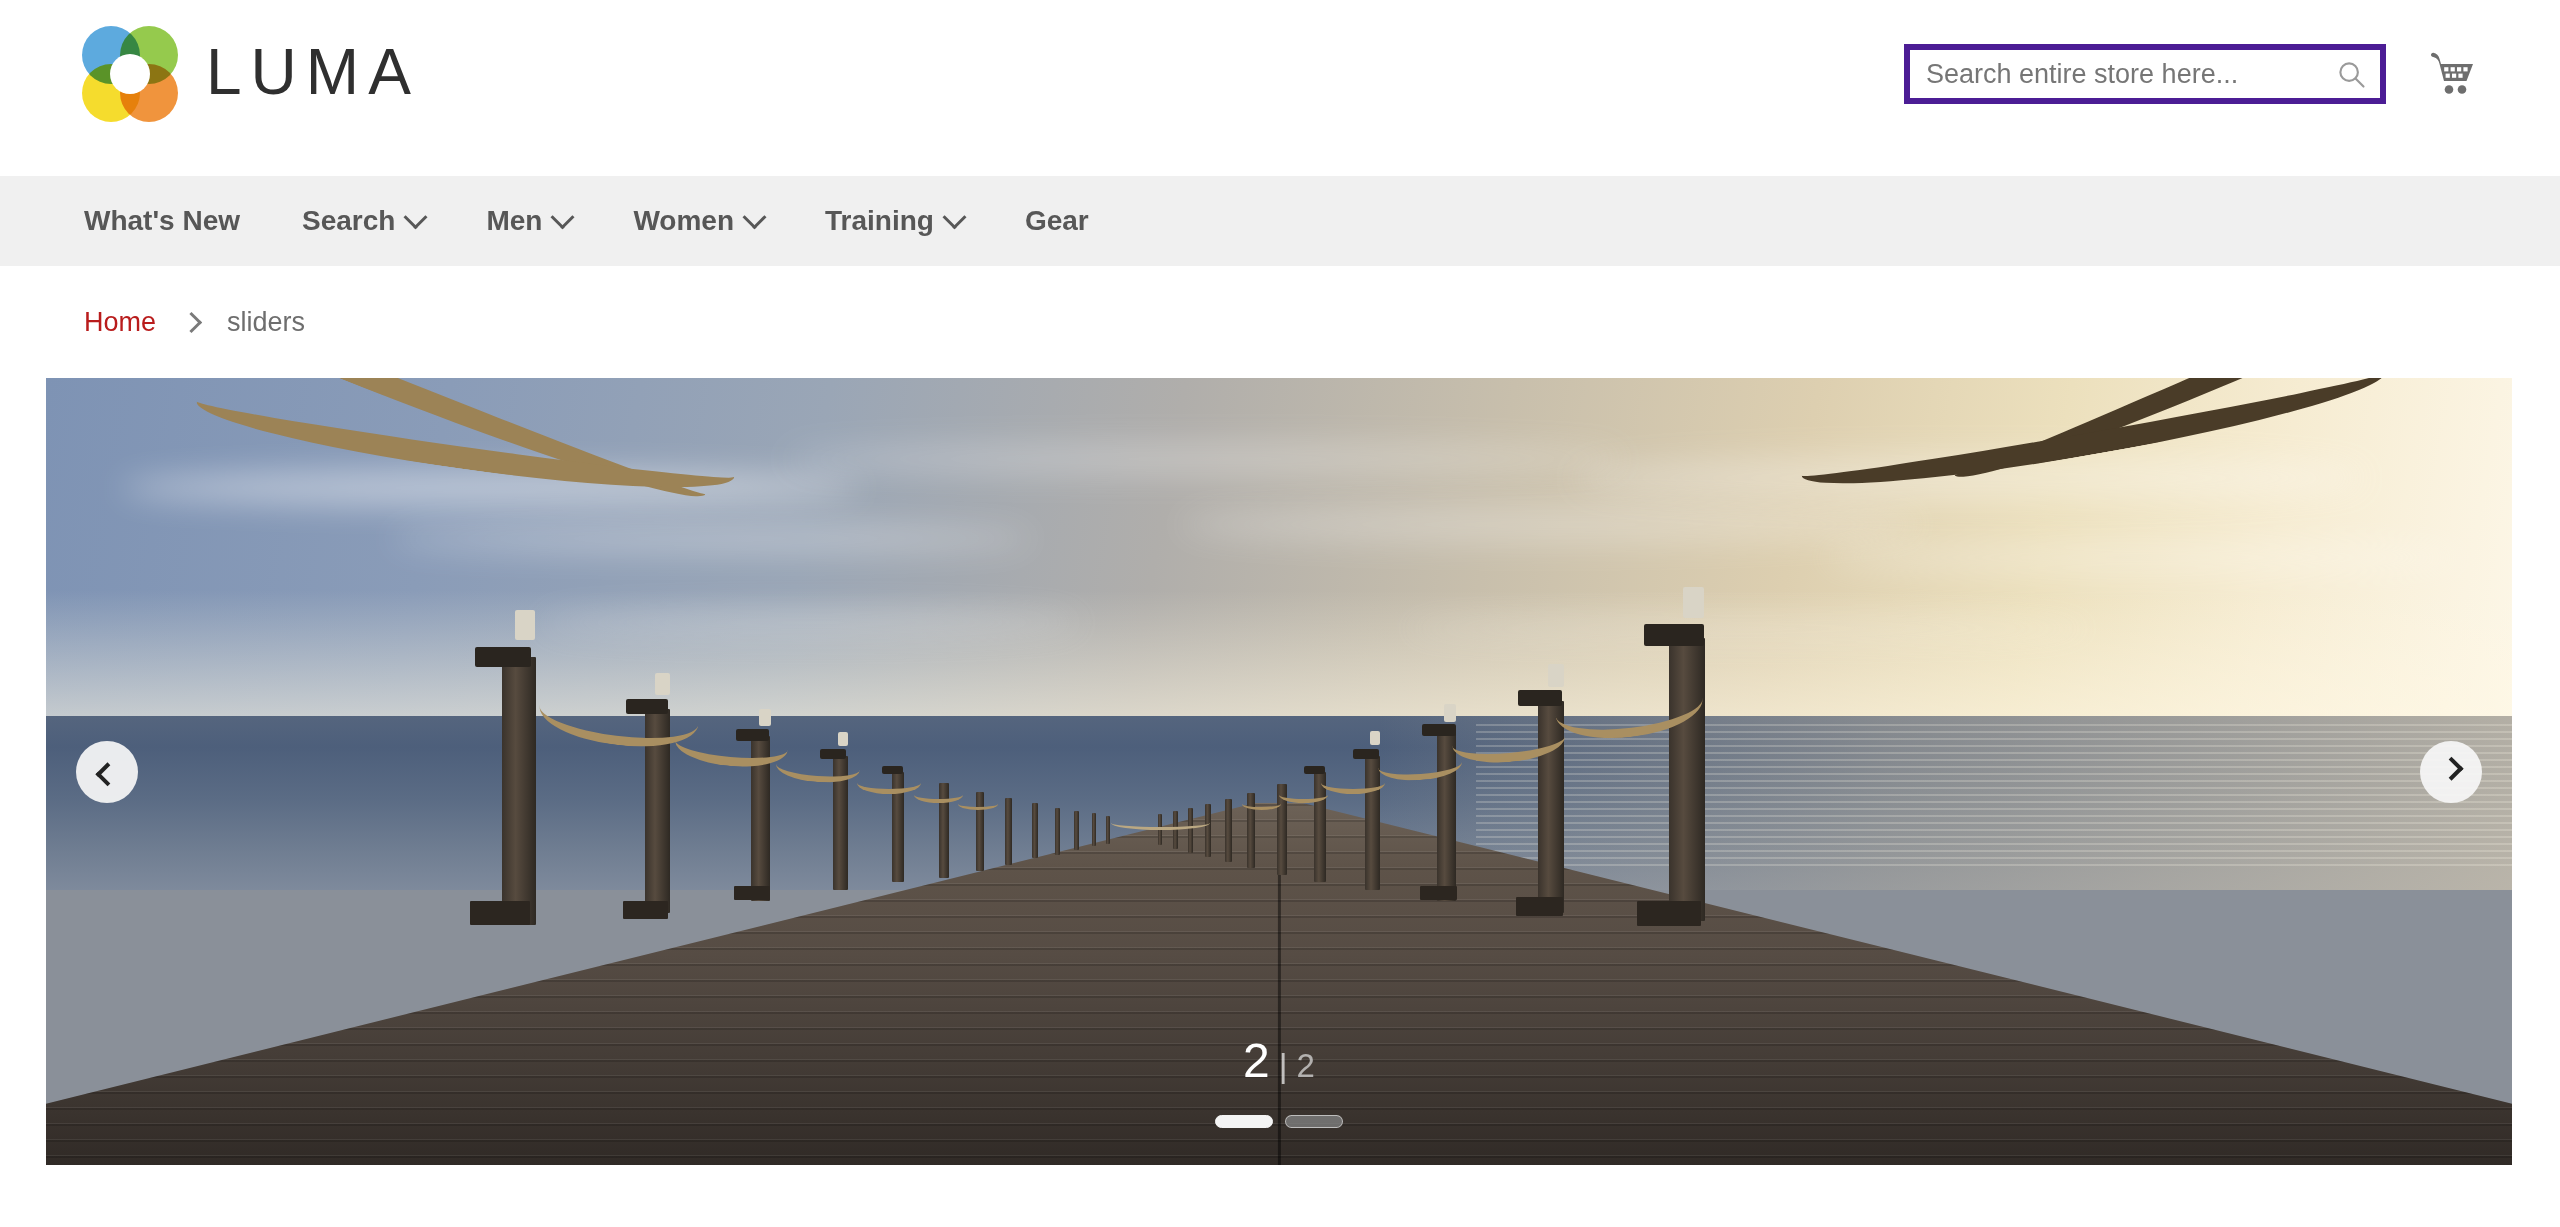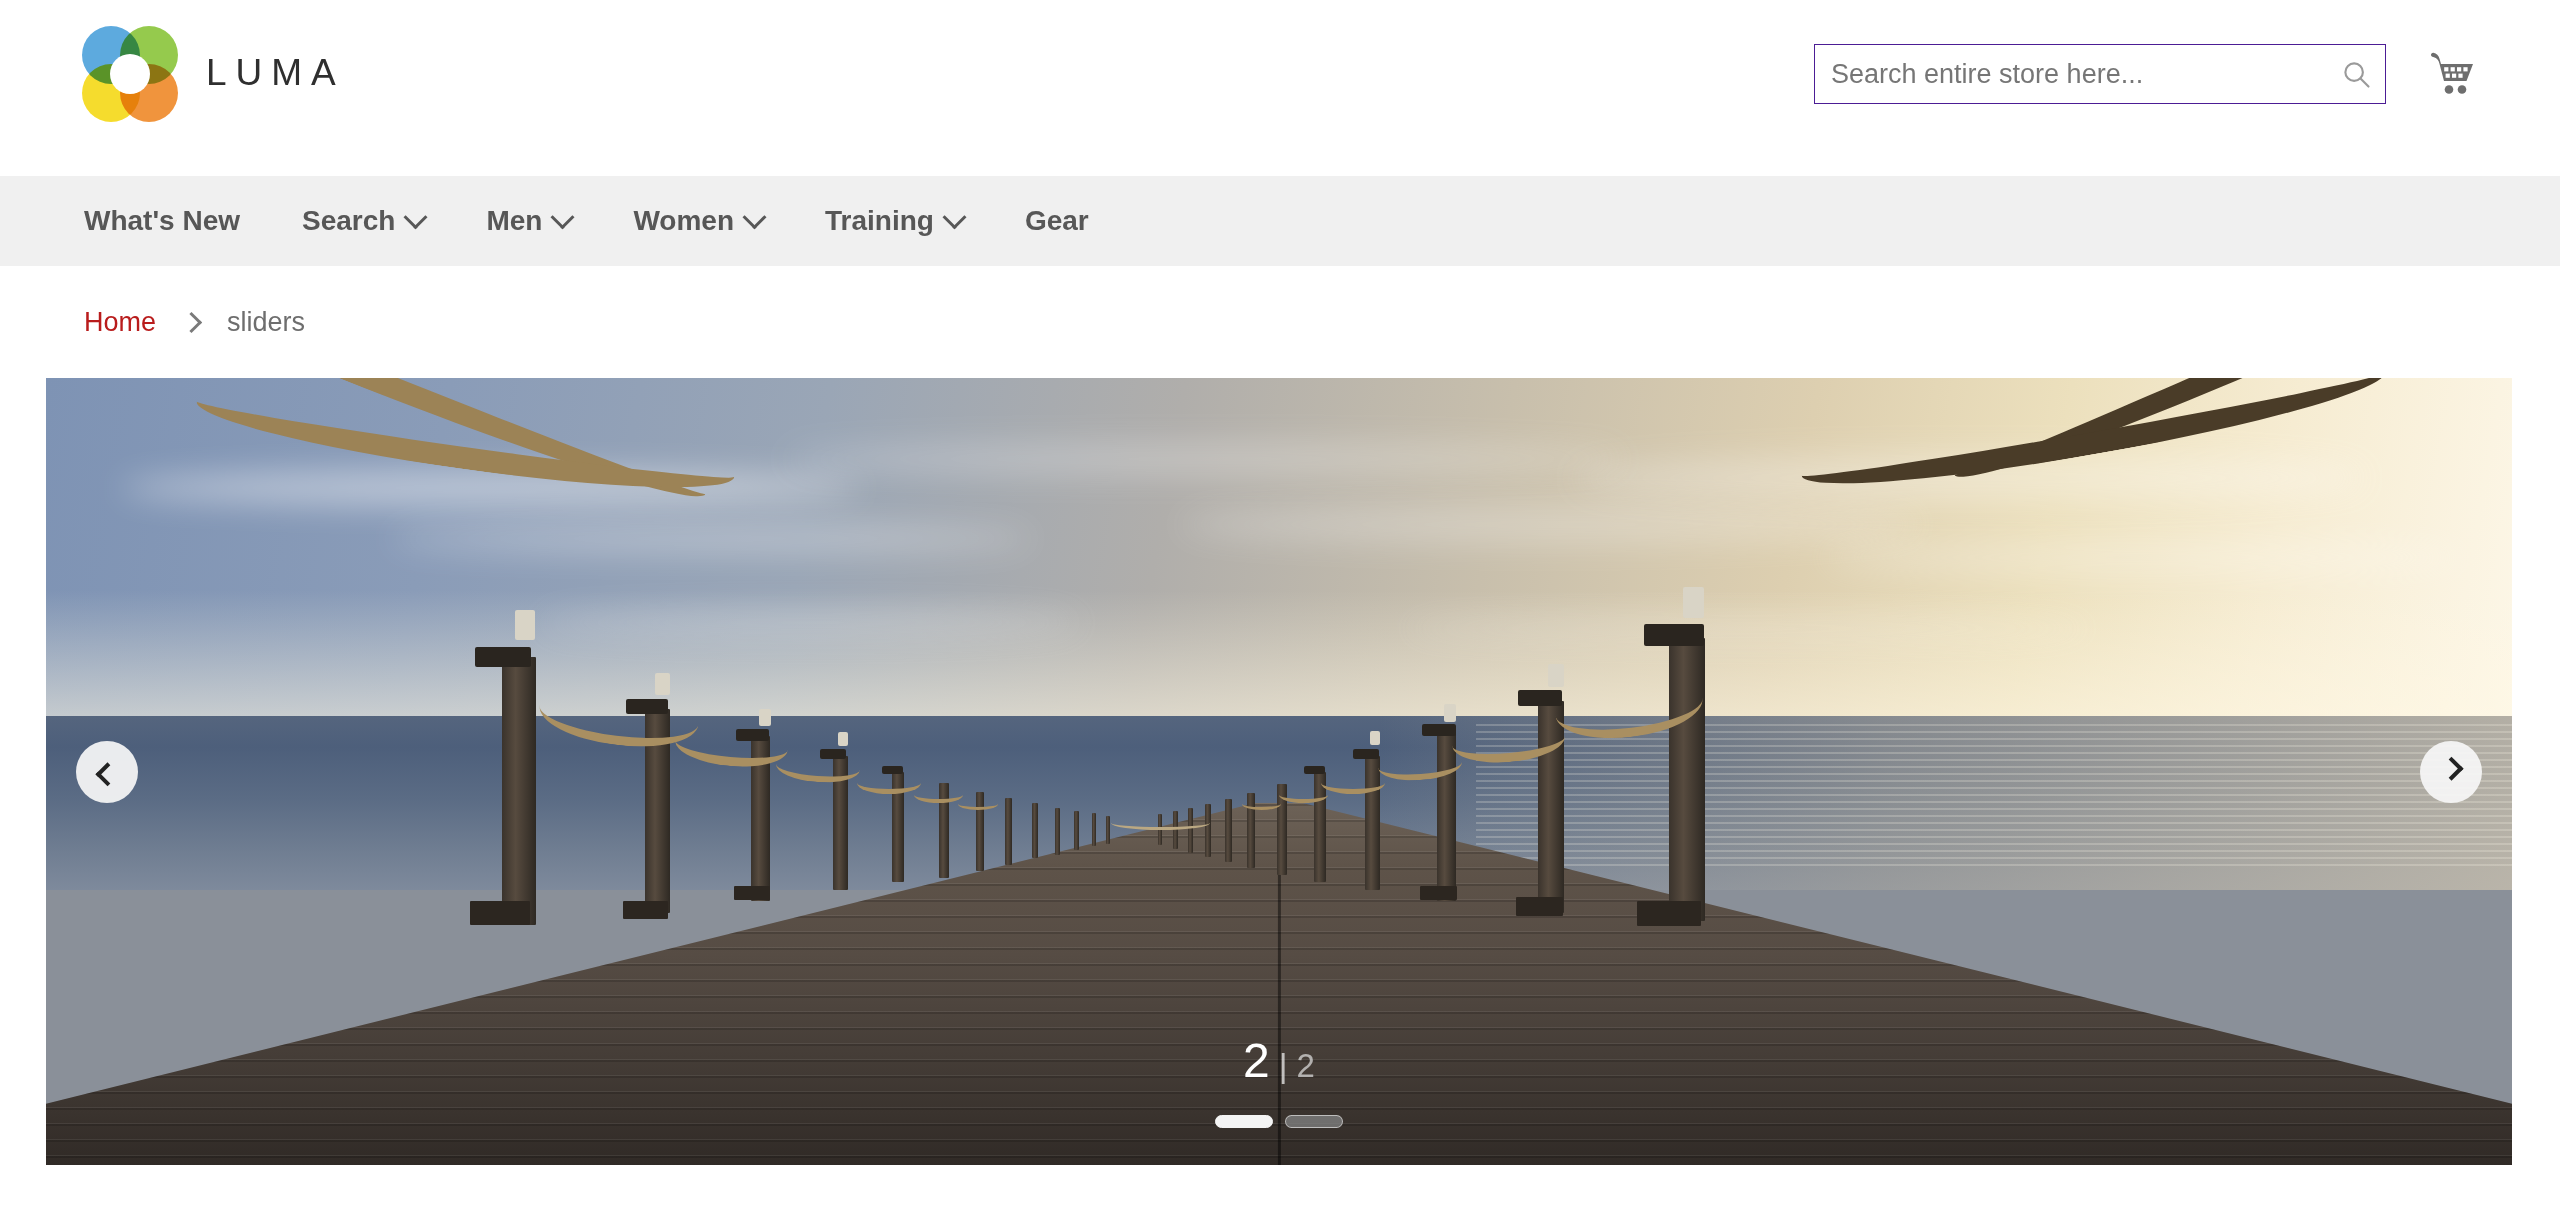--- a/index.html
+++ b/index.html
@@ -49,42 +49,42 @@
   .logo-mark .hole {
     position: absolute;
     left: 28px; top: 28px;
     width: 40px; height: 40px;
     border-radius: 50%;
     background: #ffffff;
     z-index: 5;
   }
 
   .logo-word {
-    font-size: 37px;
+    font-size: 64px;
     letter-spacing: 9px;
     color: #2f2f2f;
     font-weight: 400;
     line-height: 1;
     padding-bottom: 4px;
   }
 
   .header-right {
     position: absolute;
     right: 80px;
     top: 44px;
     display: flex;
     align-items: center;
     gap: 40px;
   }
 
   .search-box {
     position: relative;
-    width: 572px;
+    width: 482px;
     height: 60px;
-    border: 1px solid #4c1d95;
+    border: 6px solid #4c1d95;
     background: #ffffff;
     display: flex;
     align-items: center;
   }
   .search-input {
     border: none;
     outline: none;
     background: transparent;
     font-family: "Liberation Sans", sans-serif;
     font-size: 27px;

